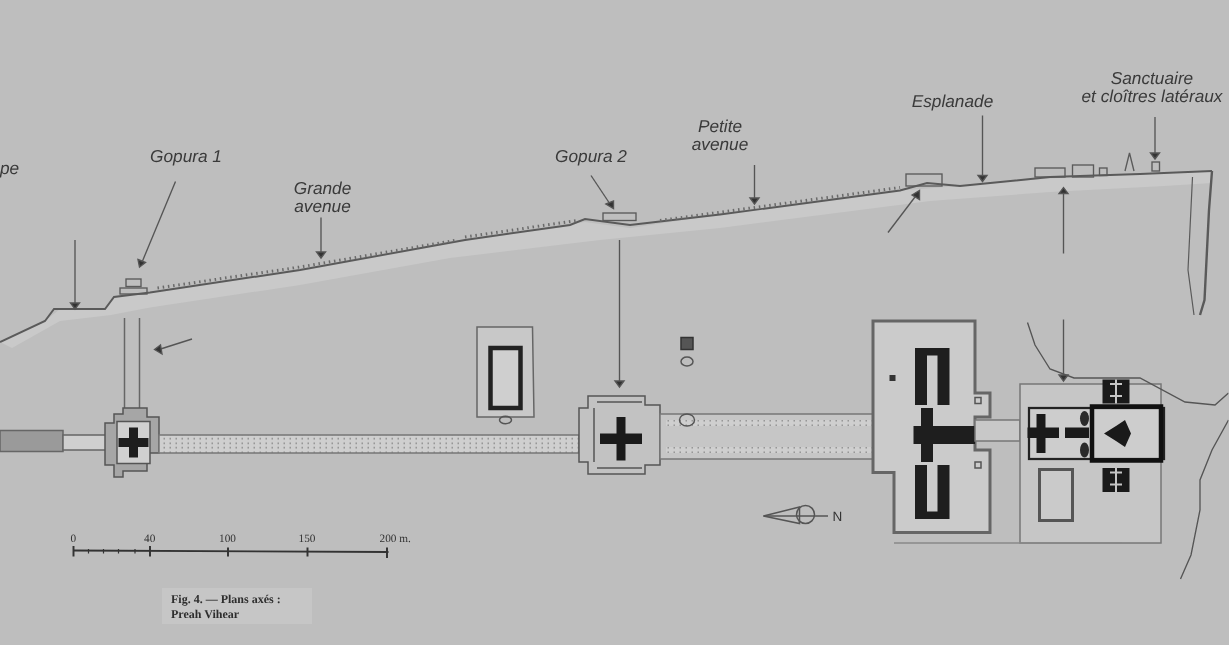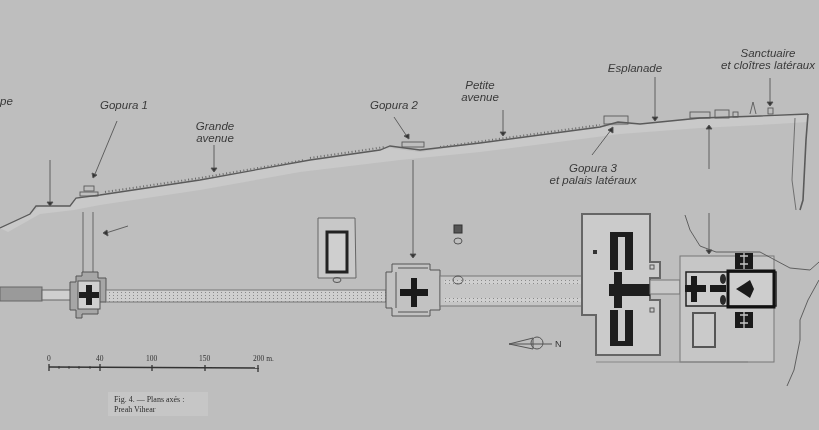--- a/index.html
+++ b/index.html
@@ -1,20 +1,20 @@
 <!DOCTYPE html>
 <html><head>
 <meta charset="utf-8">
 <style>
   html, body { margin: 0; padding: 0; }
   body { width: 819px; height: 430px; background: #bebebe; position: relative; overflow: hidden; font-family: "Liberation Sans", sans-serif; }
   #stage { position: absolute; left: 0; top: 0; width: 819px; height: 430px; }
   .lbl { position: absolute; font-style: italic; font-size: 11.5px; color: #3a3a3a; text-align: center; line-height: 12px; white-space: nowrap; }
   .scale-lbl { position: absolute; font-family: "Liberation Serif", serif; font-size: 7.5px; color: #333; }
-  .caption { position: absolute; font-family: "Liberation Serif", serif; font-size: 8px; font-weight: normal; color: #2e2e2e; line-height: 10px; }
+  .caption { position: absolute; font-family: "Liberation Serif", serif; font-size: 8px; font-weight: bold; color: #2e2e2e; line-height: 10px; }
   .caption-bg { position: absolute; left: 108px; top: 392px; width: 100px; height: 24px; background: #c6c6c6; }
 </style>
 </head>
 <body>
 
 <div id="stage">
 
   <svg width="819" height="430" viewBox="0 0 819 430" style="position:absolute;left:0;top:0">
     <defs>
       <pattern id="dots" width="4" height="3" patternUnits="userSpaceOnUse">
@@ -148,21 +148,21 @@
       <line x1="152" y1="365" x2="152" y2="371"></line>
       <line x1="205" y1="365" x2="205" y2="371"></line>
       <line x1="258" y1="365" x2="258" y2="372"></line>
       <line x1="59" y1="366" x2="59" y2="369" stroke-width="0.8"></line>
       <line x1="69" y1="366" x2="69" y2="369" stroke-width="0.8"></line>
       <line x1="79" y1="366" x2="79" y2="369" stroke-width="0.8"></line>
       <line x1="90" y1="366" x2="90" y2="369" stroke-width="0.8"></line>
     </g>
   </svg>
 
-  <div class="lbl" style="left:0;top:95px;text-align:right">pe</div>
+  <div class="lbl" style="left:0;top:107px;text-align:right">pe</div>
 
 
   <div class="lbl" style="left:94px;top:99px;width:60px">Gopura 1</div>
 
   <div class="lbl" style="left:185px;top:120px;width:60px">
     <div>Grande</div>
     <div>avenue</div>
   </div>
 
 
@@ -173,24 +173,20 @@
     <div>avenue</div>
   </div>
 
   <div class="lbl" style="left:600px;top:62px;width:70px">Esplanade</div>
 
   <div class="lbl" style="left:708px;top:47px;width:120px">
     <div>Sanctuaire</div>
     <div>et cloîtres latéraux</div>
   </div>
 
-  <div class="lbl" style="left:538px;top:162px;width:110px">
-    <div>Gopura 3</div>
-    <div>et palais latéraux</div>
-  </div>
 
 
   <div class="scale-lbl" style="left:47px;top:354px">0</div>
   <div class="scale-lbl" style="left:96px;top:354px">40</div>
   <div class="scale-lbl" style="left:146px;top:354px">100</div>
   <div class="scale-lbl" style="left:199px;top:354px">150</div>
   <div class="scale-lbl" style="left:253px;top:354px">200 m.</div>
 
   <div class="scale-lbl" style="left:555px;top:339px;font-size:9px;font-family:'Liberation Sans',sans-serif">N</div>
 

